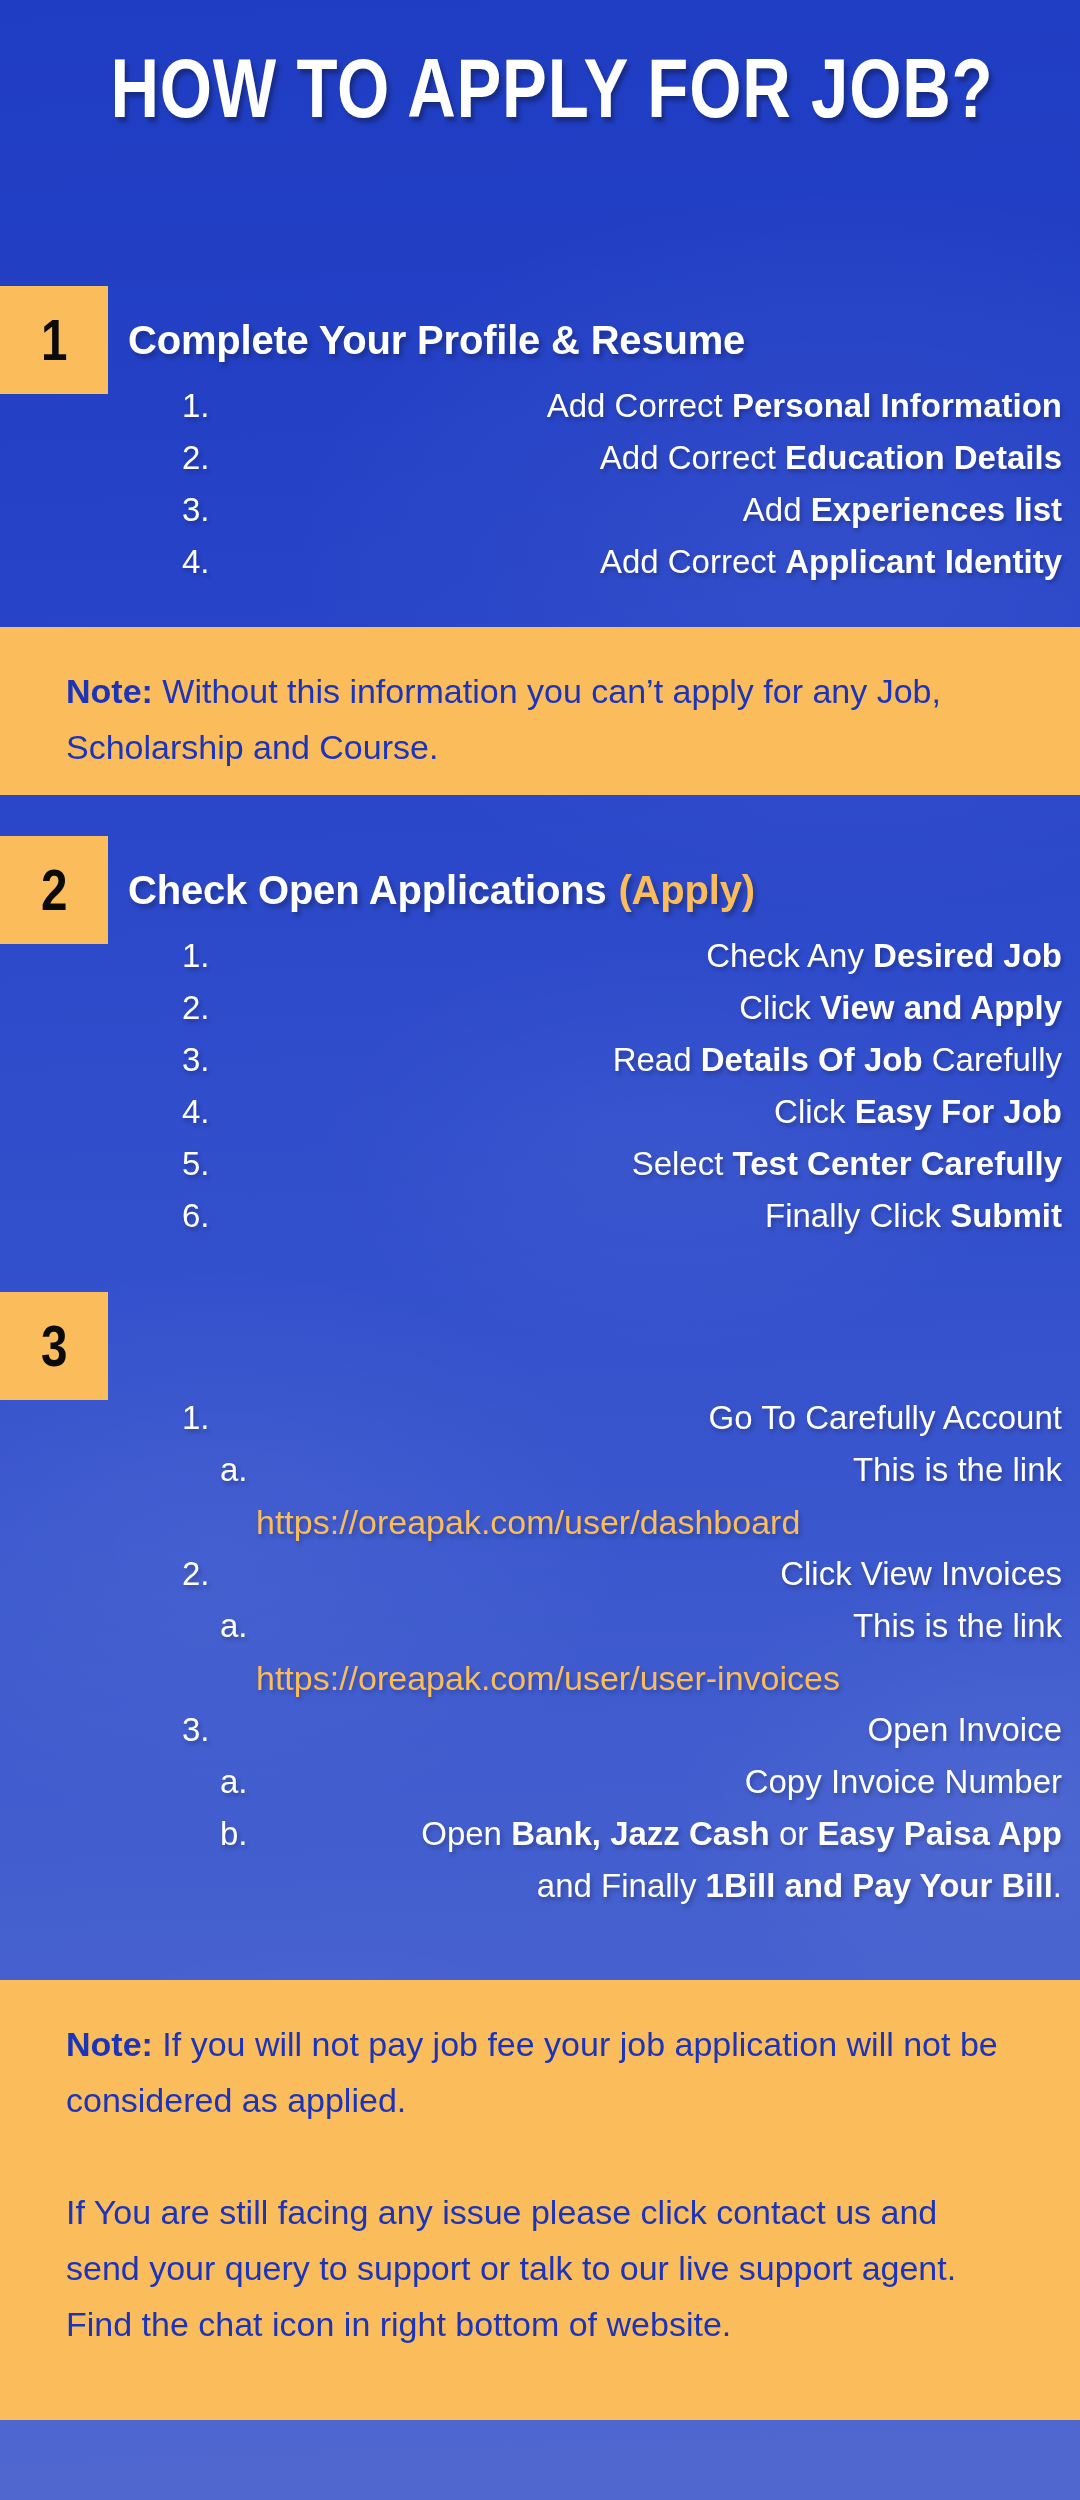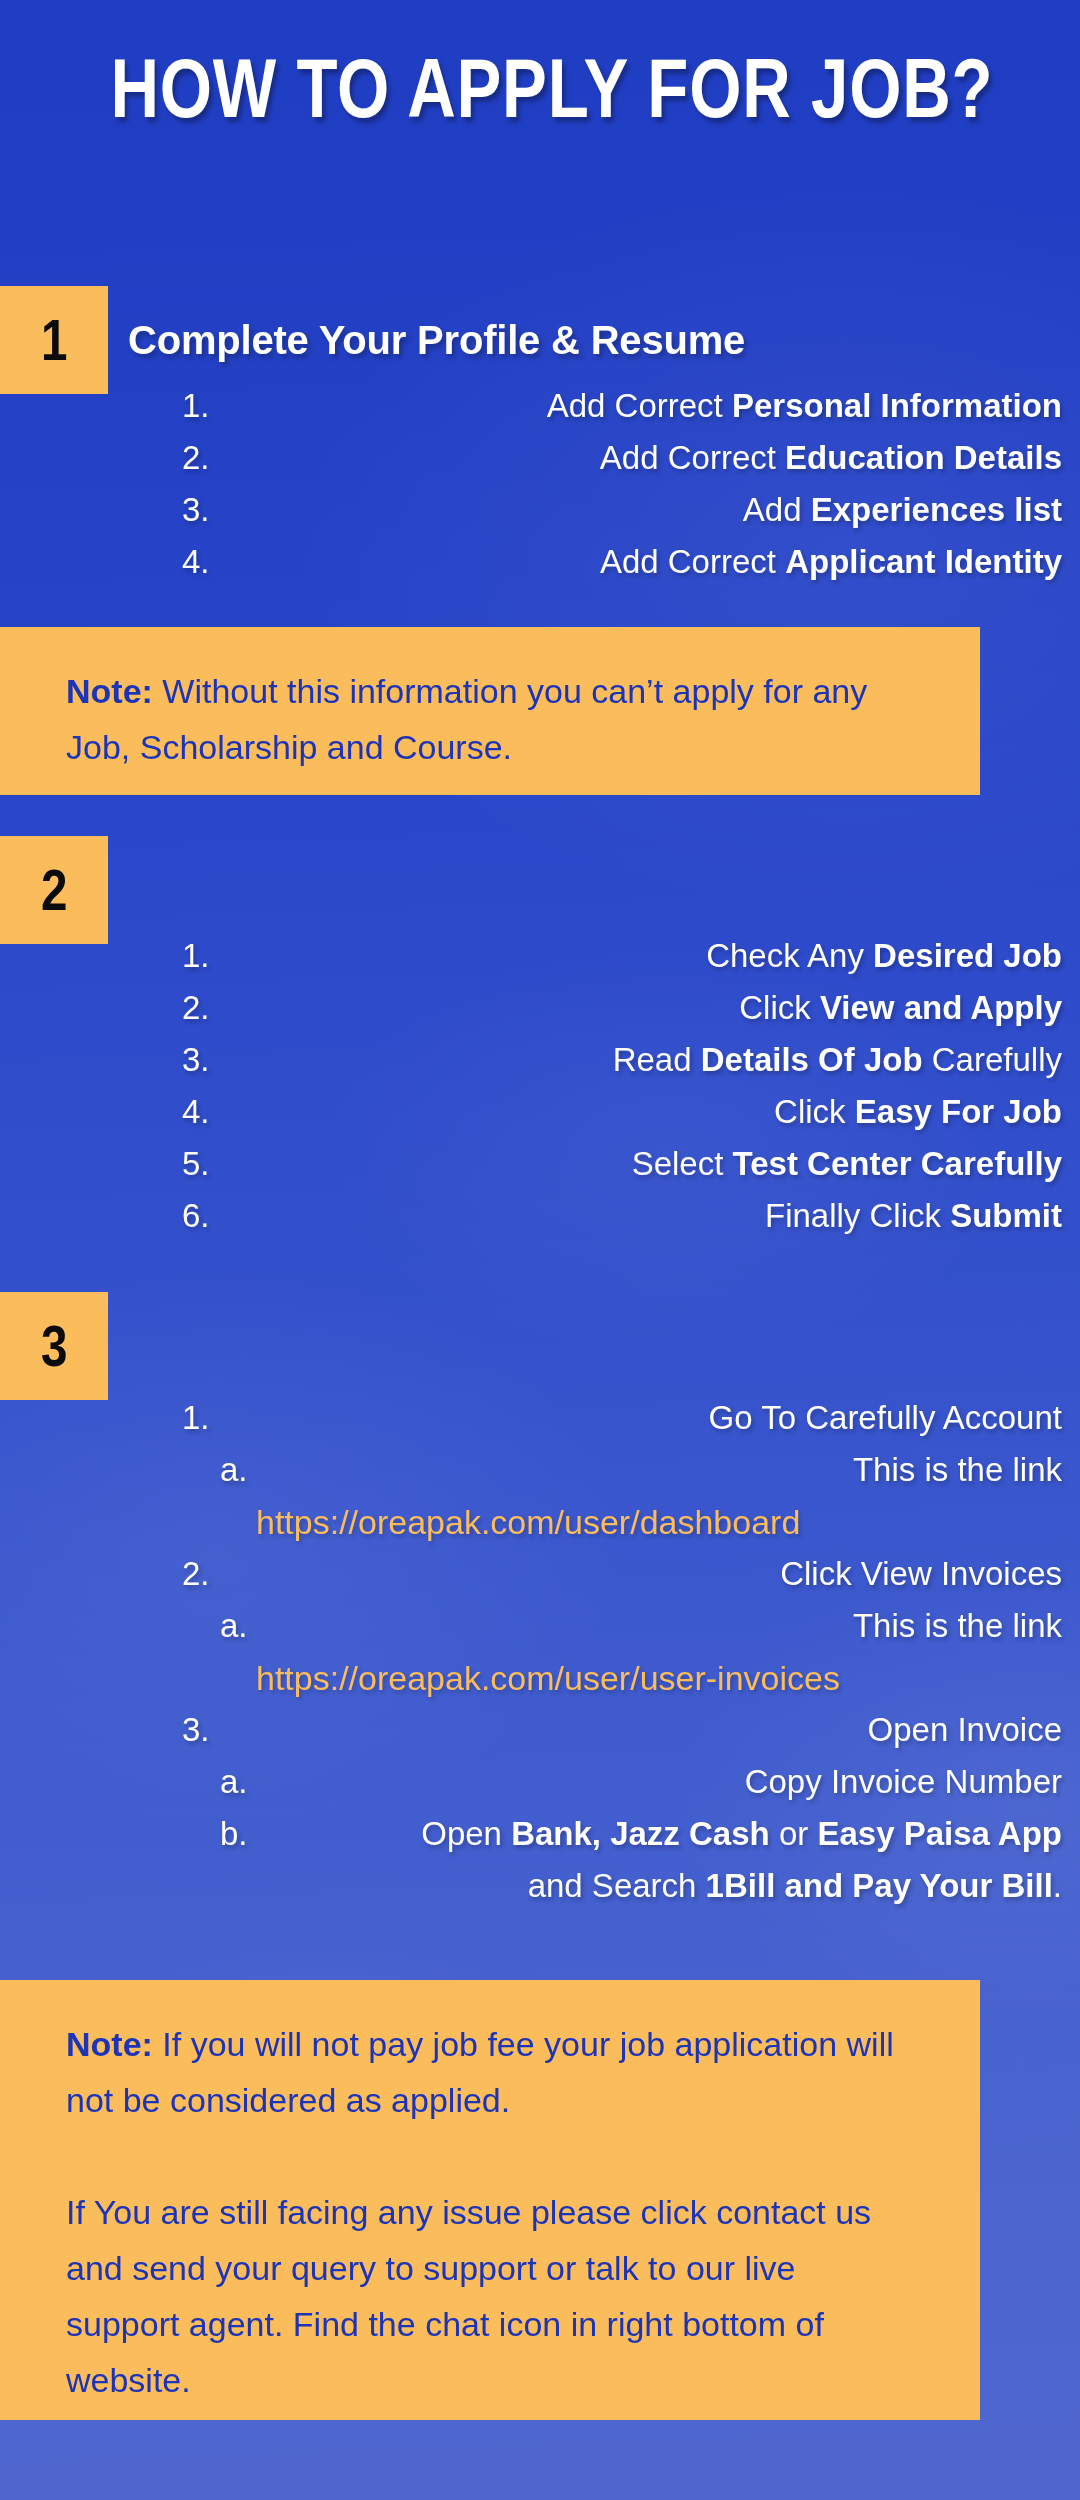--- a/index.html
+++ b/index.html
@@ -128,21 +128,21 @@
     font-size:34px;
     line-height:52px;
     text-shadow:2px 3px 4px rgba(0,0,0,0.22);
     white-space:nowrap;
   }
 
   
   .note {
     position:absolute;
     left:0;
-    width:980px;
+    width:1080px;
     background:#FBBC5C;
     color:#1B34B8;
   }
   .note-inner {
     padding:36px 66px 30px 66px;
     font-size:34px;
     line-height:56px;
     color:#1B34B8;
   }
   .note-inner b { font-weight:bold; }
@@ -189,20 +189,24 @@
   <div class="note" style="top:627px; height:168px;">
     <div class="note-inner">
       <b>Note:</b><span> Without this information you can’t apply for any Job, Scholarship and Course.</span>
     </div>
   </div>
 
   <div class="sec-head" style="top:836px;">
     <div class="badge">
       <span class="badge-num">2</span>
     </div>
+    <div class="sec-title">
+      <span>Check Open Applications</span>
+      <span class="accent">(Apply)</span>
+    </div>
   </div>
 
   <div class="olist" style="top:930px;">
     <div class="li">
       <span class="marker">1.</span>
       <span class="content"><span>Check Any </span><b>Desired Job</b><span></span></span>
     </div>
     <div class="li">
       <span class="marker">2.</span>
       <span class="content"><span>Click </span><b>View and Apply</b><span></span></span>
@@ -258,21 +262,21 @@
     </div>
     <div class="li sub">
       <span class="marker">a.</span>
       <span class="content">Copy Invoice Number</span>
     </div>
     <div class="li sub">
       <span class="marker">b.</span>
       <span class="content"><span>Open </span><b>Bank, Jazz Cash</b><span> or </span><b>Easy Paisa App</b></span>
     </div>
     <div class="li sub" style="padding-left:36px;">
-      <span class="content"><span>and Search </span><b>1Bill and Pay Your Bill</b><span>.</span></span>
+      <span class="content"><span>and Finally </span><b>1Bill and Pay Your Bill</b><span>.</span></span>
     </div>
   </div>
 
   <div class="note" style="top:1980px; height:440px;">
     <div class="note-inner">
       <b>Note:</b><span> If you will not pay job fee your job application will not be considered as applied.</span>
       <div class="note-gap"></div>
       <div>If You are still facing any issue please click contact us and send your query to support or talk to our live support agent. Find the chat icon in right bottom of website.</div>
     </div>
   </div>

